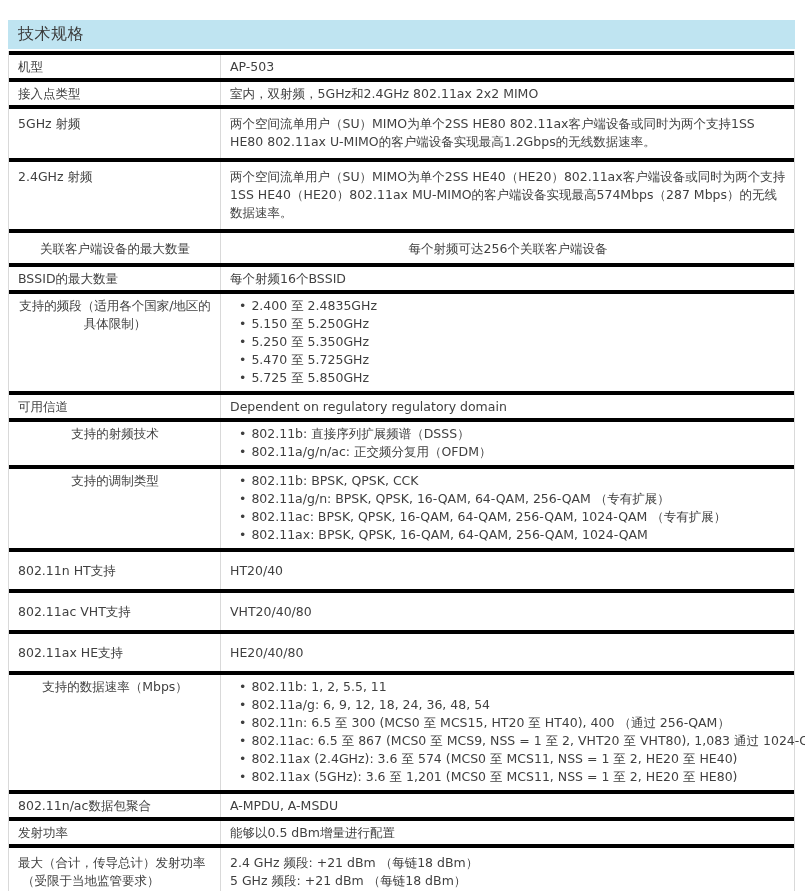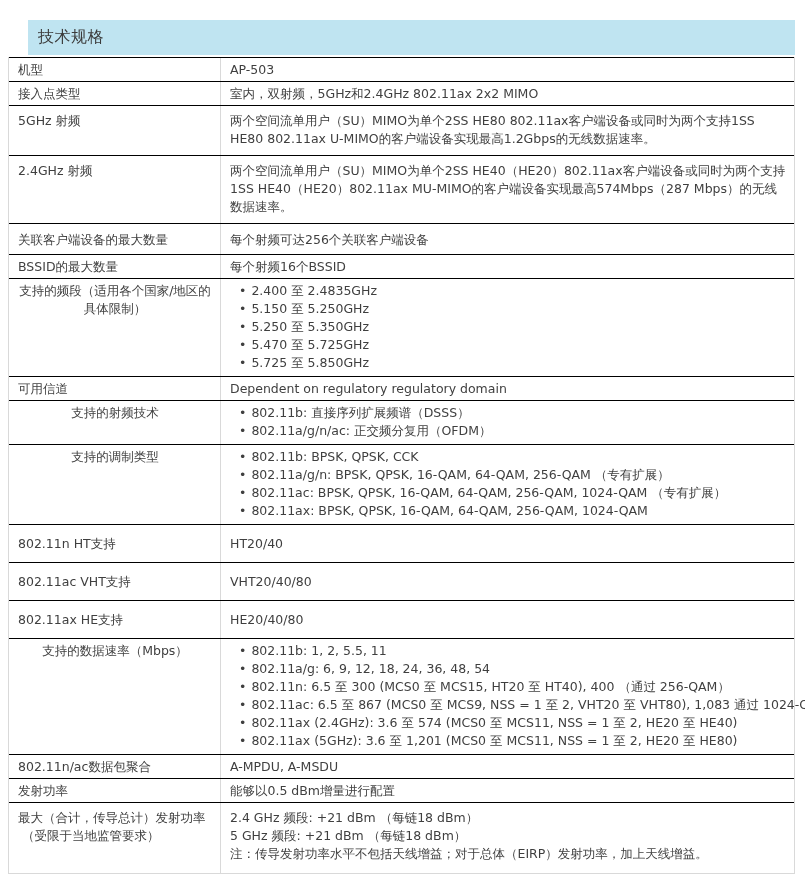--- a/index.html
+++ b/index.html
@@ -8,53 +8,52 @@
     width: 805px; height: 891px; overflow: hidden;
     background: #ffffff;
     font-family: "DejaVu Sans", "Liberation Sans", sans-serif;
     color: #3f3f3f;
     -webkit-font-smoothing: antialiased;
   }
   .wrap { position: absolute; left: 8px; top: 20px; width: 787px; }
 
   .hdr {
     background: #bfe4f1;
-    height: 35px;
+    height: 29px;
     display: flex; align-items: center;
     padding: 0 10px;
     font-size: 16px;
     color: #3b3b3b;
     letter-spacing: 0.5px;
-    margin-left: 20px;
   }
 
   .tbl {
     margin-top: 2px;
     border: 1px solid #d9d9d9;
     border-top: none;
     background: #fff;
   }
-  .row { display: flex; border-top: 1px solid #000000; background: #fff; }
+  .row { display: flex; border-top: 4px solid #000000; background: #fff; }
 
   .cl {
     width: 212px; flex: none;
     border-right: 1px solid #d9d9d9;
     font-size: 12.5px; line-height: 17px;
     padding: 3px 8px 3px 9px;
   }
   .cr {
     flex: 1; min-width: 0;
     font-size: 12.5px; line-height: 17px;
     padding: 3px 8px 3px 9px;
   }
 
   
   .r-p .cl, .r-p .cr { padding-top: 6px; padding-bottom: 7px; line-height: 18px; }
   
-  .r-m .cl, .r-m .cr { padding-top: 7px; padding-bottom: 6px; }
+  .r-m .cl, .r-m .cr { padding-top: 7px; padding-bottom: 6px; text-align: center; }
   
   .r-t .cl, .r-t .cr { padding-top: 10px; padding-bottom: 10px; }
   
   .r-b .cl { padding-top: 3px; line-height: 18px; text-align: center; }
   .r-b .cr { padding-top: 3px; padding-bottom: 4px; line-height: 18px; }
   
   .r-l .cl, .r-l .cr { padding-top: 6px; padding-bottom: 10px; line-height: 18px; }
 
   .bl { display: flex; align-items: flex-start; }
   .bl::before { content: "\2022"; flex: none; margin: 0 5px 0 9px; color: #3f3f3f; }

